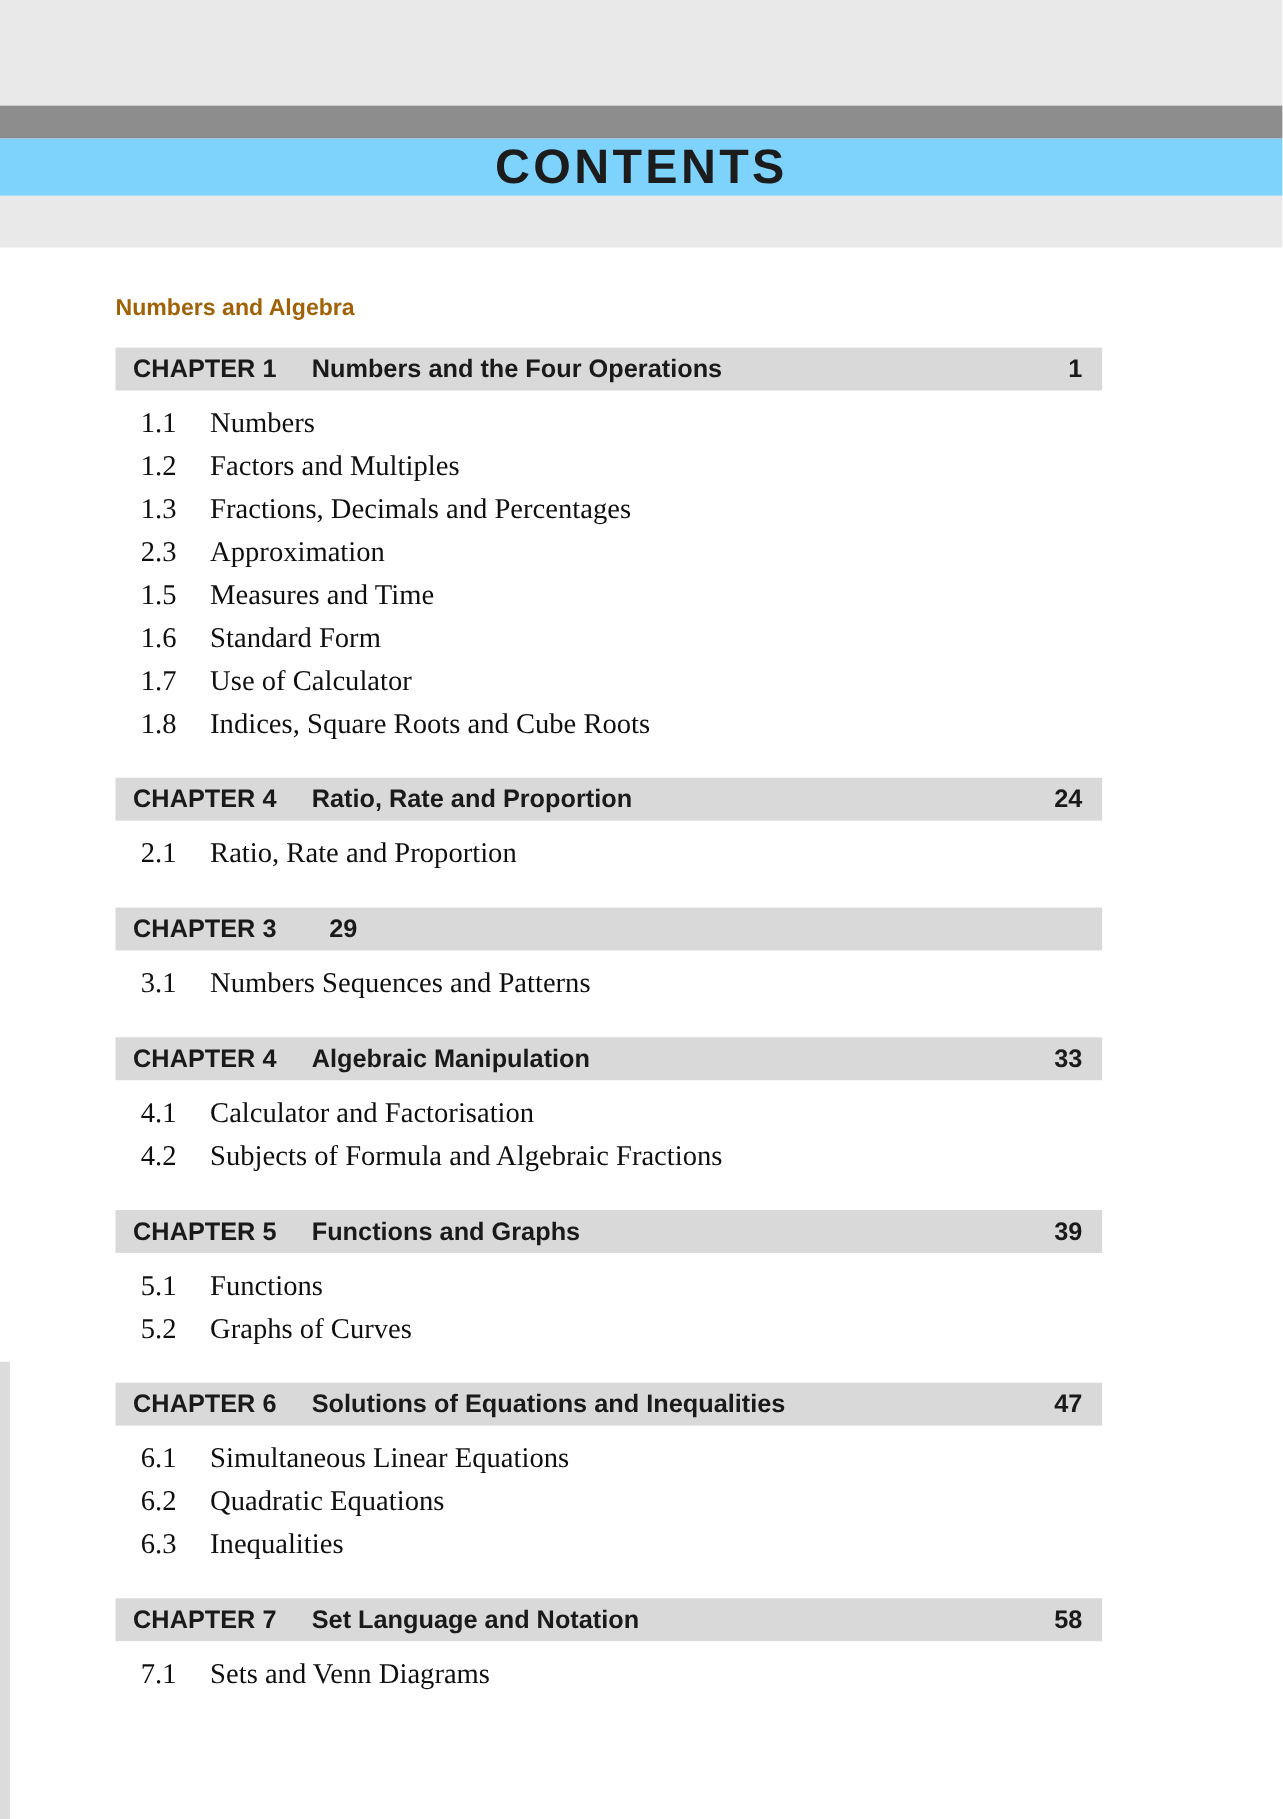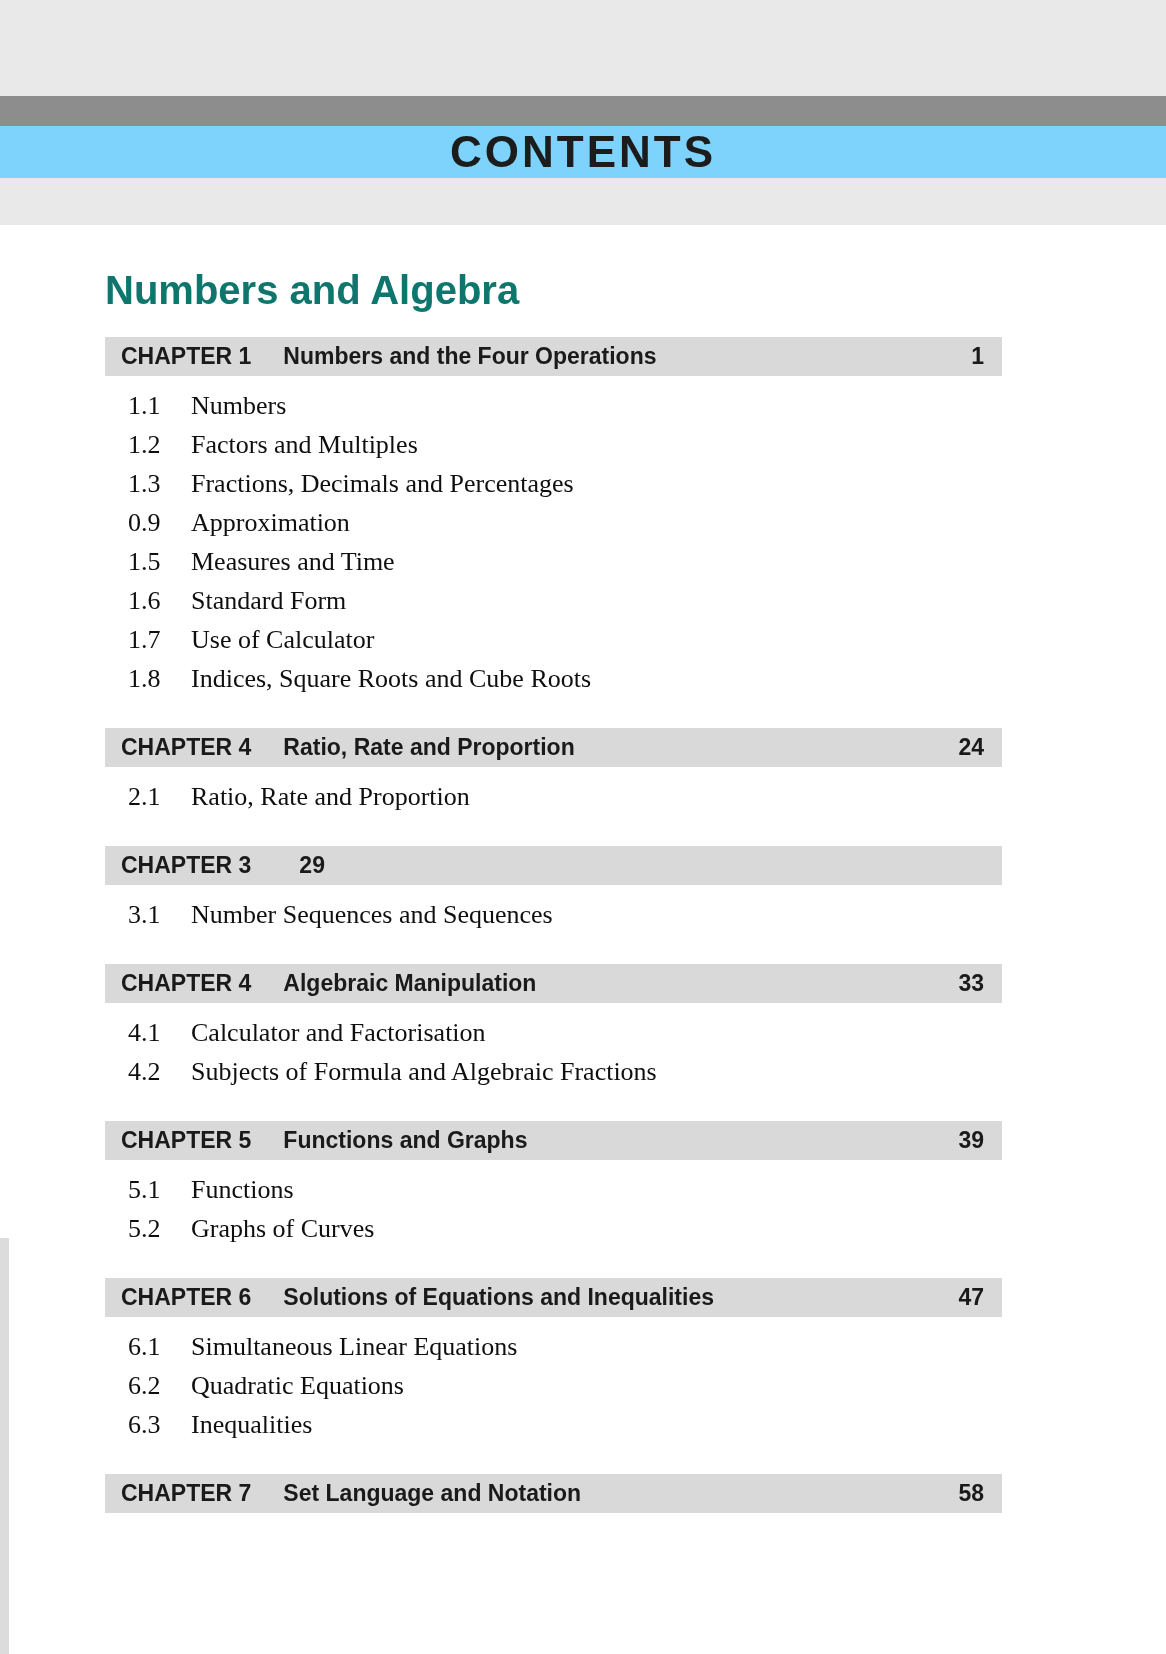--- a/index.html
+++ b/index.html
@@ -20,21 +20,21 @@
                  display: flex; align-items: center; justify-content: center; }
   .band-title h1 { font-size: 44px; font-weight: bold; letter-spacing: 3px; color: #1c1c1c; }
   .band-sub    { position: absolute; top: 178px; left: 0; width: 100%; height: 47px;  background: #e9e9e9; }
 
   
   .edge-strip  { position: absolute; left: 0; top: 1238px; width: 9px; height: 416px; background: #dcdcdc; }
 
   
   .content { position: absolute; top: 268px; left: 105px; width: 897px; }
 
-  .strand-heading { font-size: 40px; font-weight: bold; color: #0f766e; margin-bottom: 24px; }
+  .strand-heading { font-size: 21px; font-weight: bold; color: #a16207; margin-bottom: 24px; }
 
   .chapter { margin-top: 30px; }
   .chapter.first { margin-top: 16px; }
 
   .chapter-bar {
     display: flex; align-items: center;
     background: #d9d9d9;
     padding: 6px 18px 6px 16px;
     font-weight: bold; font-size: 23px; color: #1a1a1a;
   }
@@ -79,21 +79,21 @@
       </li>
       <li class="sec">
         <span class="sec-num">1.2</span>
         <span class="sec-title">Factors and Multiples</span>
       </li>
       <li class="sec">
         <span class="sec-num">1.3</span>
         <span class="sec-title">Fractions, Decimals and Percentages</span>
       </li>
       <li class="sec">
-        <span class="sec-num">0.9</span>
+        <span class="sec-num">2.3</span>
         <span class="sec-title">Approximation</span>
       </li>
       <li class="sec">
         <span class="sec-num">1.5</span>
         <span class="sec-title">Measures and Time</span>
       </li>
       <li class="sec">
         <span class="sec-num">1.6</span>
         <span class="sec-title">Standard Form</span>
       </li>
@@ -123,21 +123,21 @@
   </section>
 
   <section class="chapter">
     <div class="chapter-bar">
       <span class="ch-label">CHAPTER 3</span>
       <span class="ch-page">29</span>
     </div>
     <ul class="sections">
       <li class="sec">
         <span class="sec-num">3.1</span>
-        <span class="sec-title">Number Sequences and Sequences</span>
+        <span class="sec-title">Numbers Sequences and Patterns</span>
       </li>
     </ul>
   </section>
 
   <section class="chapter">
     <div class="chapter-bar">
       <span class="ch-label">CHAPTER 4</span>
       <span class="ch-title">Algebraic Manipulation</span>
       <span class="ch-page">33</span>
     </div>
@@ -192,15 +192,21 @@
       </li>
     </ul>
   </section>
 
   <section class="chapter">
     <div class="chapter-bar">
       <span class="ch-label">CHAPTER 7</span>
       <span class="ch-title">Set Language and Notation</span>
       <span class="ch-page">58</span>
     </div>
+    <ul class="sections">
+      <li class="sec">
+        <span class="sec-num">7.1</span>
+        <span class="sec-title">Sets and Venn Diagrams</span>
+      </li>
+    </ul>
   </section>
 
 </div>
 
 </body></html>

